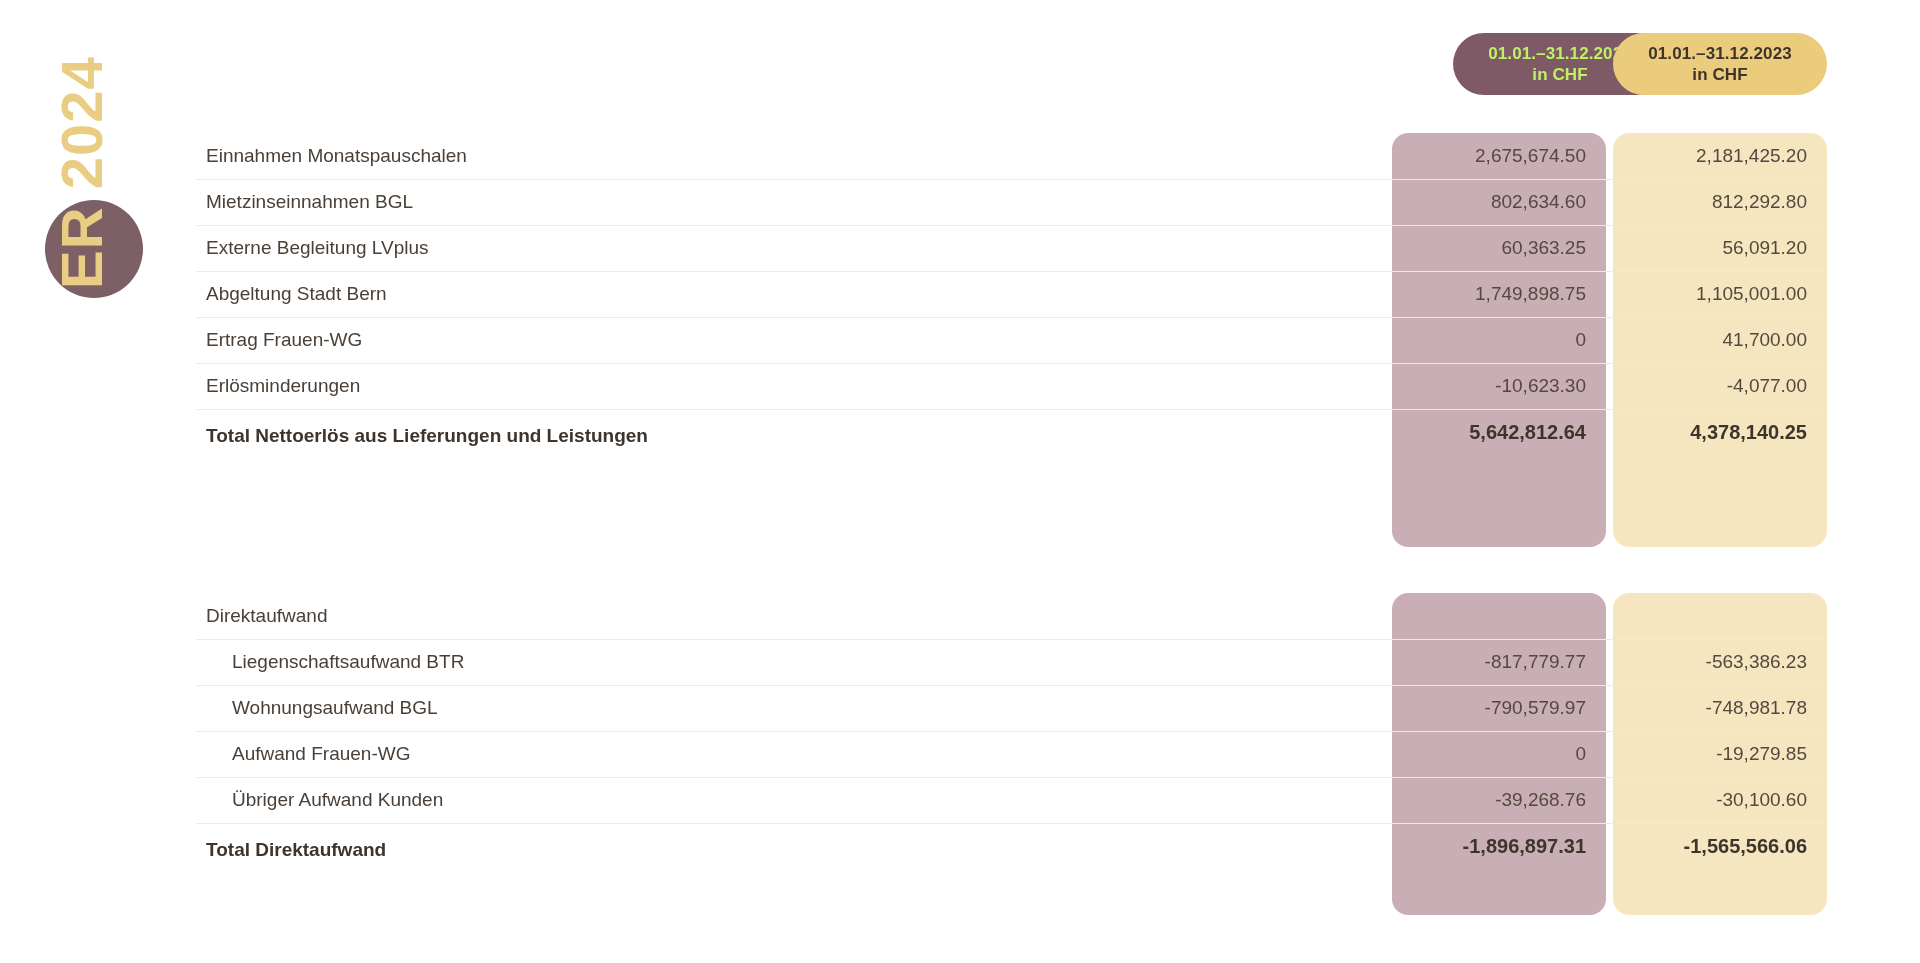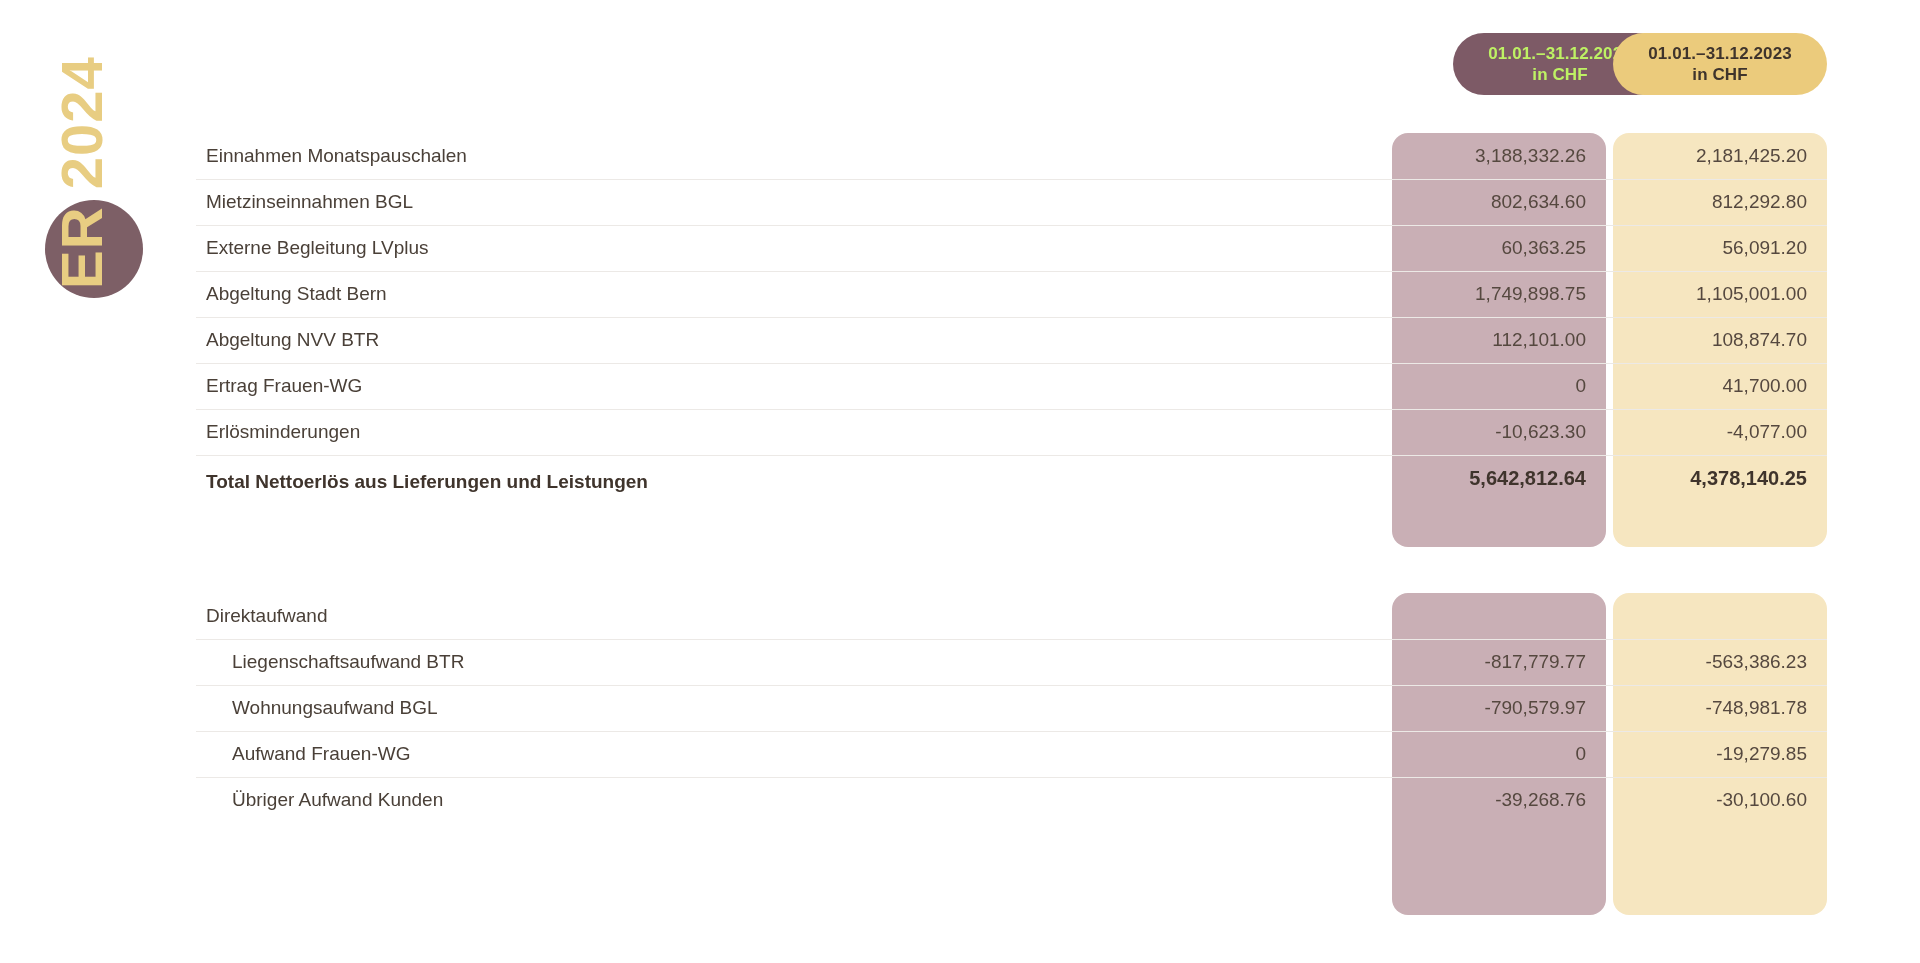--- a/index.html
+++ b/index.html
@@ -187,42 +187,37 @@
     <span>01.01.–31.12.2023</span>
     <span>in CHF</span>
   </div>
 
   <div class="section sec-1">
     <div class="band col-a" style="height:414px;"></div>
     <div class="band col-b" style="height:414px;"></div>
     <div class="rows" id="rows-0">
         <div class="row">
           <div class="label">Einnahmen Monatspauschalen</div>
-          <div class="val a">3,188,332.26</div>
+          <div class="val a">2,675,674.50</div>
           <div class="val b">2,181,425.20</div>
         </div>
         <div class="row">
           <div class="label">Mietzinseinnahmen BGL</div>
           <div class="val a">802,634.60</div>
           <div class="val b">812,292.80</div>
         </div>
         <div class="row">
           <div class="label">Externe Begleitung LVplus</div>
           <div class="val a">60,363.25</div>
           <div class="val b">56,091.20</div>
         </div>
         <div class="row">
           <div class="label">Abgeltung Stadt Bern</div>
           <div class="val a">1,749,898.75</div>
           <div class="val b">1,105,001.00</div>
-        </div>
-        <div class="row">
-          <div class="label">Abgeltung NVV BTR</div>
-          <div class="val a">112,101.00</div>
-          <div class="val b">108,874.70</div>
         </div>
         <div class="row">
           <div class="label">Ertrag Frauen-WG</div>
           <div class="val a">0</div>
           <div class="val b">41,700.00</div>
         </div>
         <div class="row">
           <div class="label">Erlösminderungen</div>
           <div class="val a">-10,623.30</div>
           <div class="val b">-4,077.00</div>
@@ -257,16 +252,21 @@
         <div class="row">
           <div class="label indent">Aufwand Frauen-WG</div>
           <div class="val a">0</div>
           <div class="val b">-19,279.85</div>
         </div>
         <div class="row">
           <div class="label indent">Übriger Aufwand Kunden</div>
           <div class="val a">-39,268.76</div>
           <div class="val b">-30,100.60</div>
         </div>
+        <div class="row">
+          <div class="label total">Total Direktaufwand</div>
+          <div class="val a total">-1,896,897.31</div>
+          <div class="val b total">-1,565,566.06</div>
+        </div>
       </div>
   </div>
 
 </div>
 
 </body></html>

